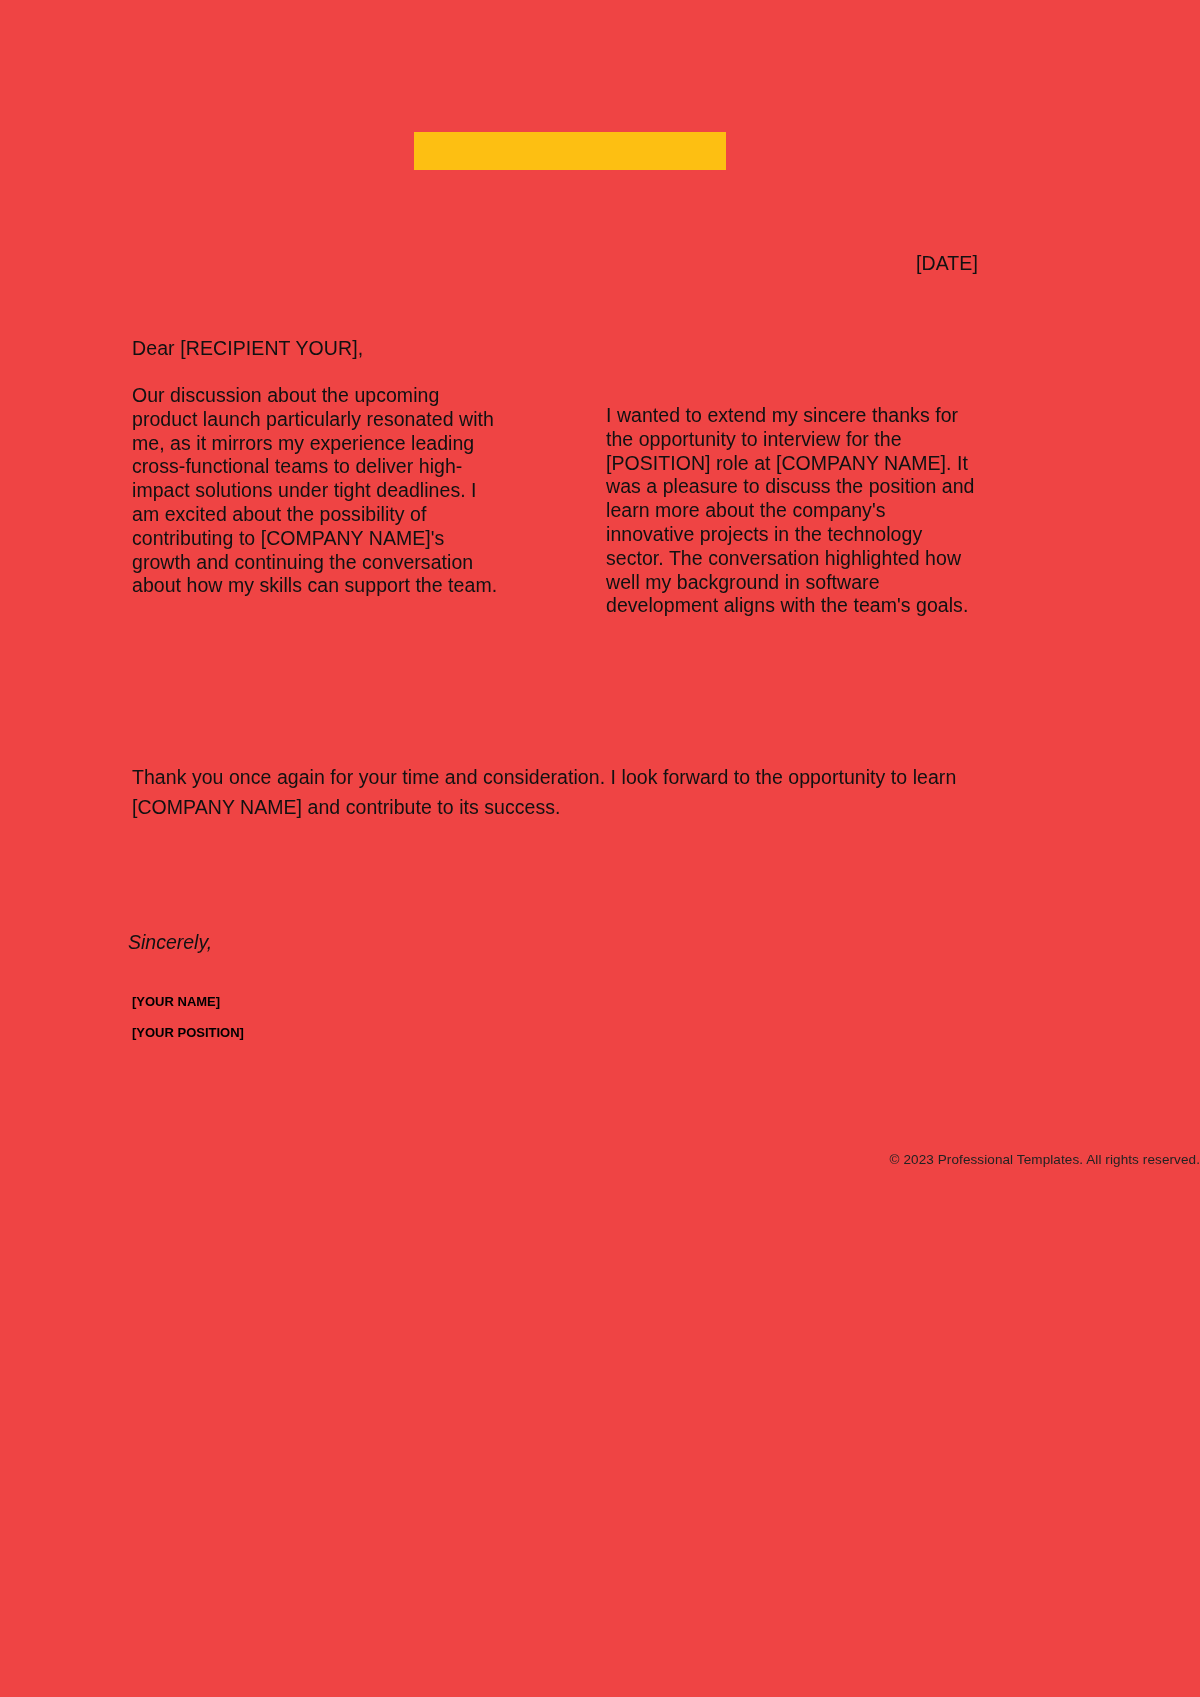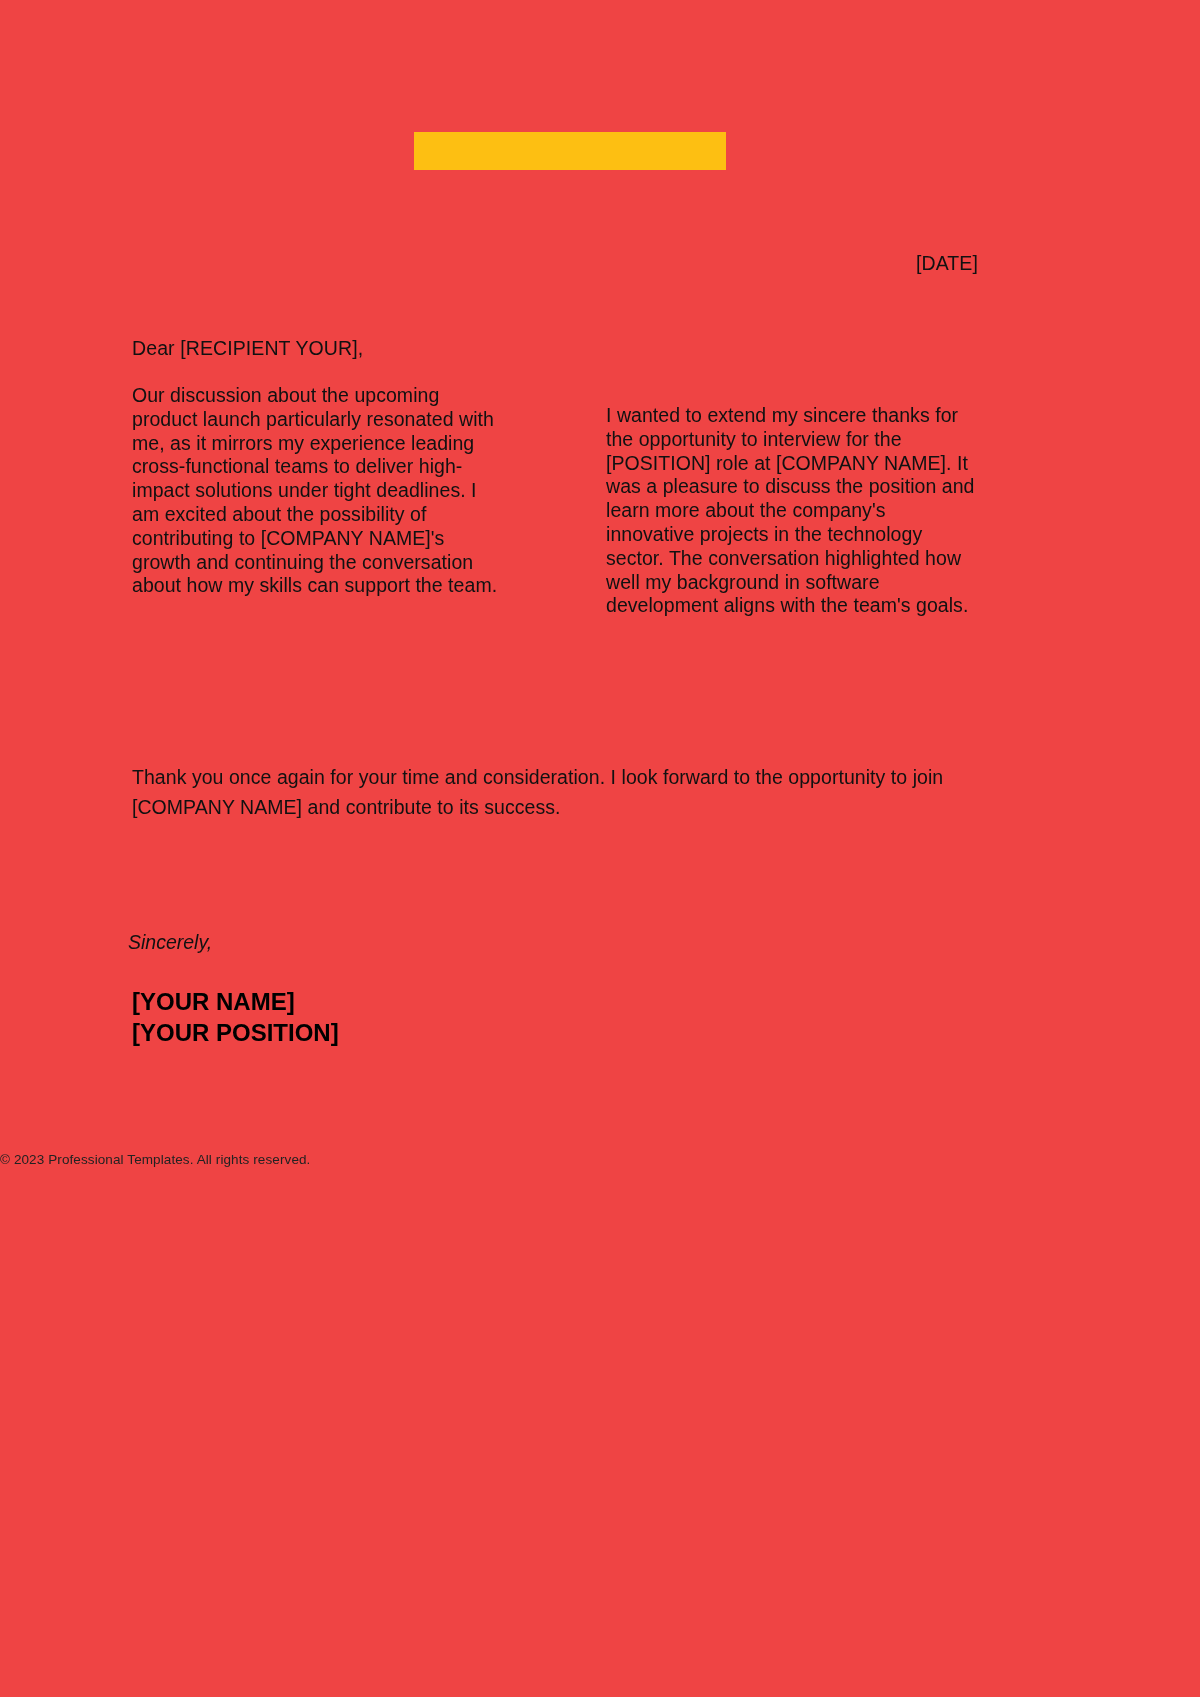--- a/index.html
+++ b/index.html
@@ -106,34 +106,34 @@
     top: 929px;
     font-size: 19.5px;
     line-height: 26px;
     color: #111111;
     font-style: italic;
   }
   .signature-block {
     position: absolute;
     left: 132px;
     top: 986px;
-    font-size: 24px;
+    font-size: 13px;
     line-height: 31px;
     font-weight: bold;
     color: #000000;
   }
   .signature-block div { white-space: nowrap; }
 
   
   .footer {
     position: absolute;
     left: 0;
     top: 1150px;
     width: 1200px;
-    text-align: left;
+    text-align: right;
     font-size: 13.5px;
     line-height: 20px;
     letter-spacing: 0.1px;
     color: #222222;
   }
 </style>
 </head>
 <body>
 
 <div class="page">
@@ -142,21 +142,21 @@
 
   <div class="date-line">[DATE]</div>
 
   <div class="salutation">Dear [RECIPIENT YOUR],</div>
 
   <div class="body-columns">
     <div class="col col-right">Our discussion about the upcoming product launch particularly resonated with me, as it mirrors my experience leading cross-functional teams to deliver high-impact solutions under tight deadlines. I am excited about the possibility of contributing to [COMPANY NAME]'s growth and continuing the conversation about how my skills can support the team.</div>
     <div class="col col-left">I wanted to extend my sincere thanks for the opportunity to interview for the [POSITION] role at [COMPANY NAME]. It was a pleasure to discuss the position and learn more about the company's innovative projects in the technology sector. The conversation highlighted how well my background in software development aligns with the team's goals.</div>
   </div>
 
-  <div class="closing-paragraph">Thank you once again for your time and consideration. I look forward to the opportunity to join [COMPANY NAME] and contribute to its success.</div>
+  <div class="closing-paragraph">Thank you once again for your time and consideration. I look forward to the opportunity to learn [COMPANY NAME] and contribute to its success.</div>
 
   <div class="sign-off">Sincerely,</div>
 
   <div class="signature-block">
     <div>[YOUR NAME]</div>
     <div>[YOUR POSITION]</div>
   </div>
 
   <div class="footer">© 2023 Professional Templates. All rights reserved.</div>
 

